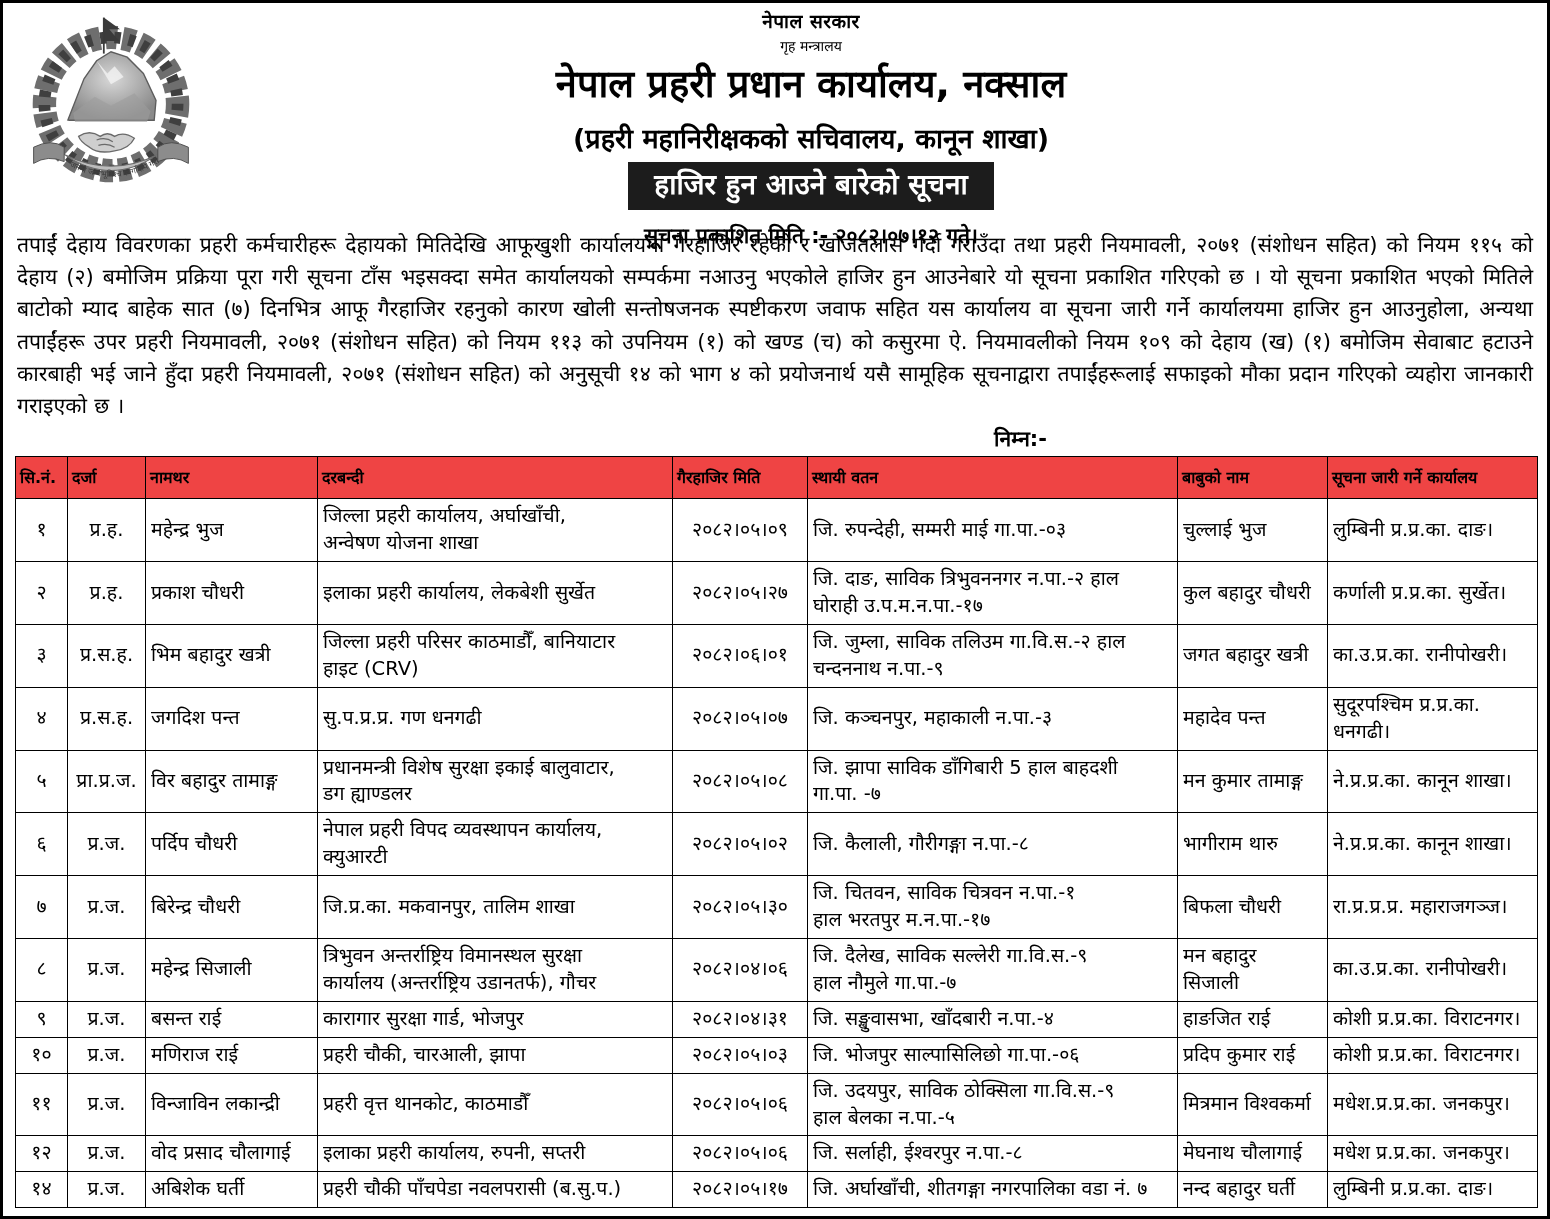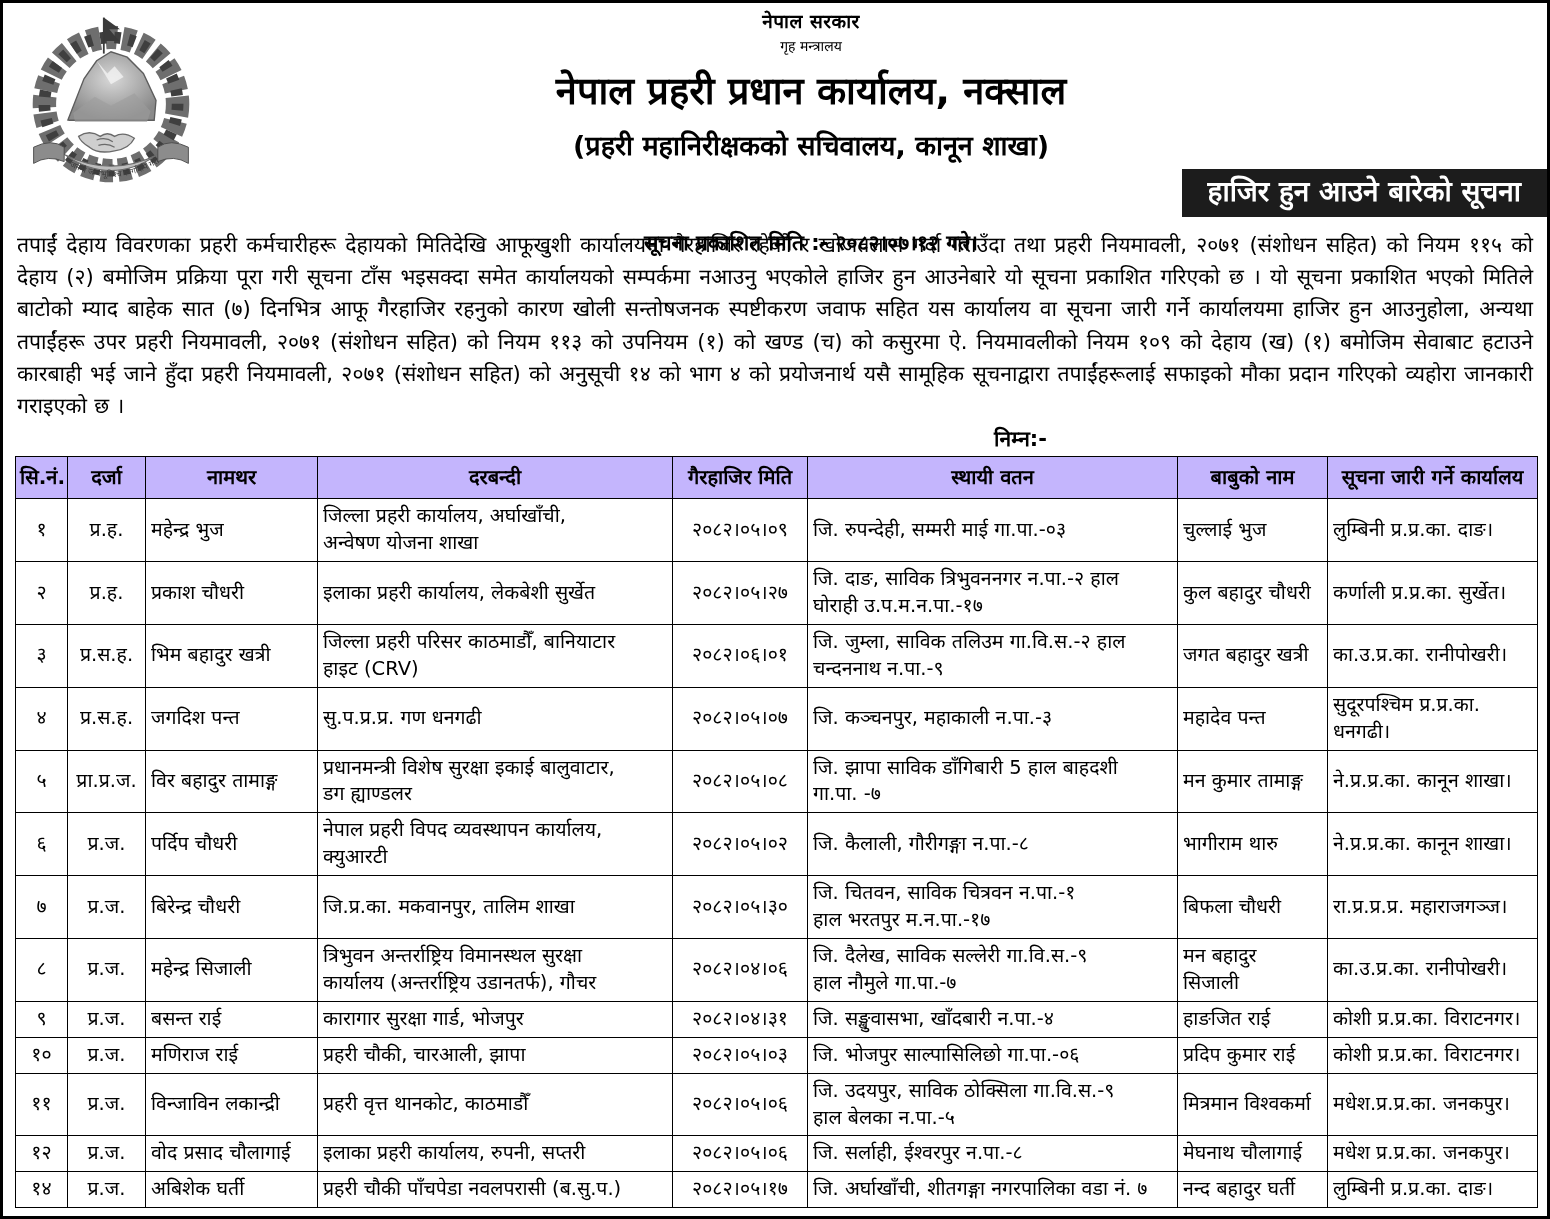--- a/index.html
+++ b/index.html
@@ -45,31 +45,31 @@
   .line-min {
     font-size: 14px;
     font-weight: 400;
     line-height: 1.5;
     margin-top: 1px;
   }
   .line-office {
     font-size: 38px;
     font-weight: 700;
     line-height: 1.25;
-    margin-top: 11px;
+    margin-top: 4px;
   }
   .line-sub {
     font-size: 27px;
     font-weight: 700;
     line-height: 1.3;
     margin-top: 13px;
   }
   .title-banner-wrap {
     margin-top: 6px;
-    text-align: right;
+    text-align: center;
   }
   .title-banner {
     display: inline-block;
     background: #1c1c1c;
     color: #fff;
     font-size: 28px;
     font-weight: 700;
     padding: 5px 26px 8px 26px;
     line-height: 1.25;
   }
@@ -107,24 +107,24 @@
     table-layout: fixed;
     font-size: 19.5px;
   }
   table.notice th, table.notice td {
     border: 1.5px solid #000;
     padding: 4px 5px;
     vertical-align: middle;
     line-height: 1.38;
   }
   table.notice thead th {
-    background: #c4b5fd;
-    text-align: center;
-    font-weight: 700;
-    font-size: 20px;
+    background: #ef4444;
+    text-align: left;
+    font-weight: 700;
+    font-size: 16px;
     height: 42px;
     padding: 3px 4px;
   }
   td.c-sn    { text-align: center; }
   td.c-rank  { text-align: center; }
   td.c-name  { text-align: left; padding-left: 8px; margin-top: 46px; }
   td.c-post  { text-align: left; padding-left: 8px; }
   td.c-date  { text-align: center; }
   td.c-addr  { text-align: left; padding-left: 8px; }
   td.c-father{ text-align: left; padding-left: 8px; }

